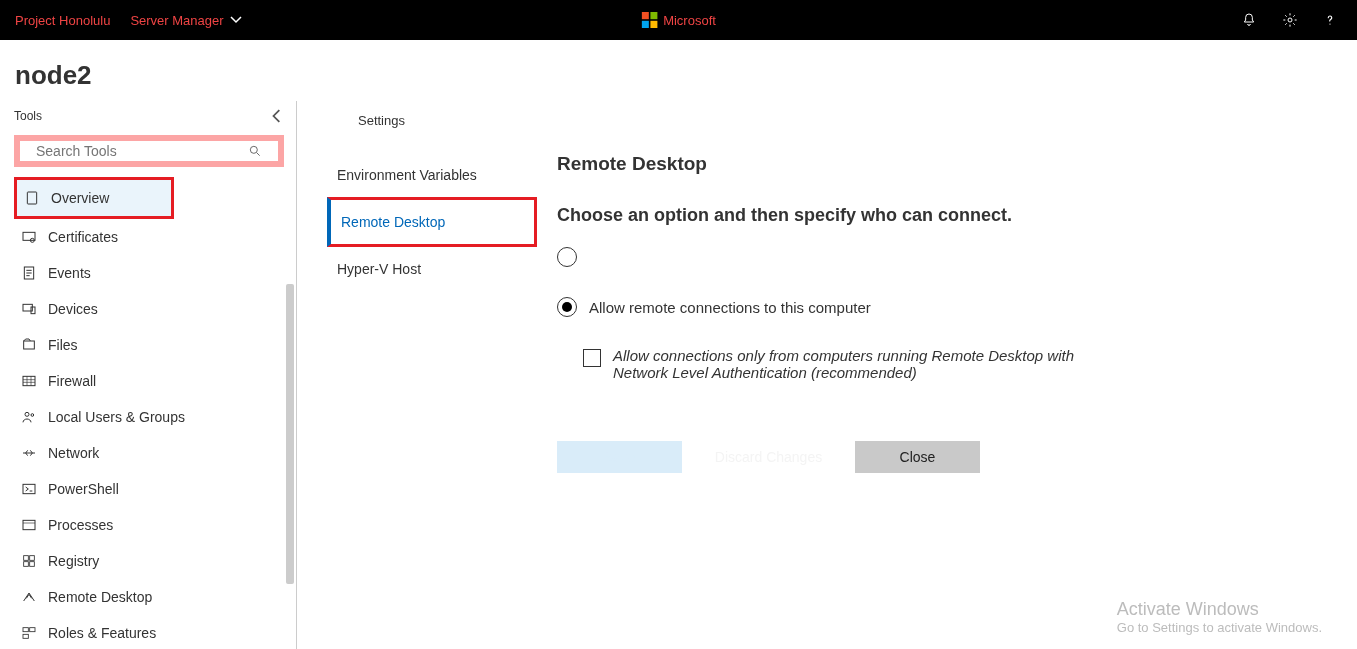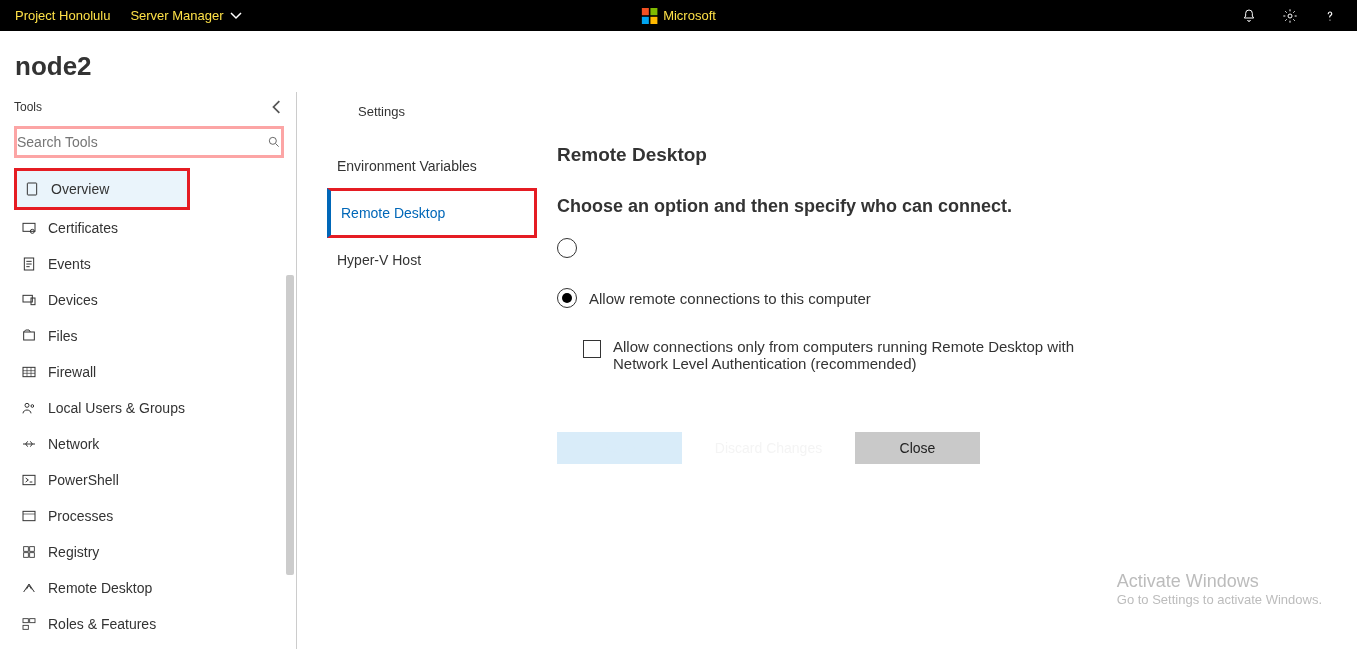--- a/index.html
+++ b/index.html
@@ -1,38 +1,38 @@
 <!DOCTYPE html>
 <html><head>
 <meta charset="utf-8">
 <style>
   * { box-sizing: border-box; margin: 0; padding: 0; font-family: "Segoe UI", Arial, sans-serif; }
   body { width: 1357px; height: 649px; background: #fff; color: #333; overflow: hidden; position: relative; }
 
   
-  .topbar { background: #000; color: #fde047; height: 31px; display: flex; align-items: center; font-size: 13px; }
+  .topbar { background: #000; color: #ef4444; height: 40px; display: flex; align-items: center; font-size: 13px; }
   .topbar .left { display: flex; align-items: center; gap: 20px; padding-left: 15px; }
   .topbar .left .app { white-space: nowrap; }
   .topbar .left .module { display: flex; align-items: center; gap: 6px; cursor: pointer; }
   .topbar .center { position: absolute; left: 50%; transform: translateX(-50%); display: flex; align-items: center; gap: 6px; }
   .ms-logo { width: 16px; height: 16px; display: inline-block; }
   .topbar .right { margin-left: auto; display: flex; align-items: center; gap: 25px; padding-right: 20px; }
   .topbar .right svg { cursor: pointer; }
 
   
   .server-heading { font-size: 26px; font-weight: 700; padding: 20px 15px 10px 15px; }
 
   
   .cols { display: flex; height: calc(649px - 31px - 60px); }
 
   
   .sidebar { width: 297px; border-right: 1px solid #ccc; position: relative; padding: 0 12px 0 14px; }
   .sidebar-header { display: flex; align-items: center; justify-content: space-between; padding: 8px 0 12px 0; }
   .sidebar-header h2 { font-size: 12px; font-weight: 400; }
-  .search-box { display: flex; align-items: center; border: 3px solid #fca5a5; height: 32px; padding: 0 0; margin-bottom: 10px; }
+  .search-box { display: flex; align-items: center; border: 6px solid #fca5a5; height: 32px; padding: 0 16px; margin-bottom: 10px; }
   .search-box input { border: none; outline: none; flex: 1; font-size: 14px; }
   .tools-list { margin-top: 0; }
   .tool-item { display: flex; align-items: center; gap: 10px; padding: 9px 6px; font-size: 14px; cursor: pointer; }
   .tool-item.active { background: #eaf4fb; }
   .tool-icon { width: 18px; height: 18px; display: inline-flex; align-items: center; justify-content: center; }
   
   .hl-red { border: 3px solid #e51c23; }
   .tool-item.hl-red { }
   
   .fake-scroll { position: absolute; right: 2px; top: 183px; width: 8px; height: 300px; background: #ccc; border-radius: 2px; }
@@ -44,30 +44,30 @@
   .settings-item { padding: 14px 10px; font-size: 14px; cursor: pointer; }
   .settings-item.selected { color: #0067b8; border-left: 4px solid #0067b8; padding-left: 10px; }
   .settings-item.hl-red { }
 
   .detail-col { flex: 1; padding-left: 20px; }
   .detail-col h3 { font-size: 19px; font-weight: 700; margin-top: 40px; margin-bottom: 30px; }
   .detail-col h4 { font-size: 18px; font-weight: 700; margin-bottom: 21px; }
   .radio-row { display: flex; align-items: center; gap: 12px; margin-bottom: 30px; font-size: 15px; }
   .radio-outer { width: 20px; height: 20px; border: 1.5px solid #333; border-radius: 50%; display: flex; align-items: center; justify-content: center; cursor: pointer; }
   .radio-inner { width: 10px; height: 10px; background: #000; border-radius: 50%; }
-  .check-row { display: flex; align-items: flex-start; gap: 12px; margin-left: 26px; margin-bottom: 50px; font-size: 15px; max-width: 520px; }
+  .check-row { display: flex; align-items: flex-start; gap: 12px; margin-left: 26px; margin-bottom: 50px; font-size: 15px; max-width: 520px; font-style: italic; }
   .check-box { width: 18px; height: 18px; border: 1.5px solid #333; flex-shrink: 0; cursor: pointer; margin-top: 2px; }
   .btn-row { display: flex; gap: 24px; margin-top: 60px; }
   .btn { width: 125px; height: 32px; border: none; font-size: 14px; cursor: pointer; }
   .btn-save    { background: #d9ecf9; color: #d9ecf9; }
   .btn-discard { background: #fff; color: #f4f4f4; }
   .btn-close   { background: #c9c9c9; color: #222; }
 
   
-  .watermark { position: absolute; right: 35px; bottom: 42px; text-align: left; color: #bcbcbc; }
+  .watermark { position: absolute; right: 35px; bottom: 14px; text-align: left; color: #bcbcbc; }
   .watermark .l1 { font-size: 18px; }
   .watermark .l2 { font-size: 13px; }
 
   .chev { width: 12px; height: 12px; }
 </style>
 </head>
 <body>
 
 <div class="topbar">
   <div class="left">
@@ -115,21 +115,21 @@
     </div>
     <div class="search-box">
       <input placeholder="Search Tools" style="">
       <svg width="14" height="14" viewBox="0 0 24 24">
           <circle cx="10" cy="10" r="6" stroke="#555" stroke-width="1.5" fill="none"></circle>
           <path d="M15 15l5 5" stroke="#555" stroke-width="1.5"></path>
         </svg>
     </div>
 
     <div class="tools-list">
-      <div class="tool-item active hl-red" style="width:176px">
+      <div class="tool-item active hl-red" style="width:160px">
         <span class="tool-icon">
             <svg width="16" height="16" viewBox="0 0 24 24">
               <rect x="5" y="3" width="14" height="18" rx="1" stroke="#333" stroke-width="1.5" fill="none"></rect>
             </svg>
           </span>
         <span>Overview</span>
       </div>
       <div class="tool-item">
         <span class="tool-icon">
             <svg width="16" height="16" viewBox="0 0 24 24">

